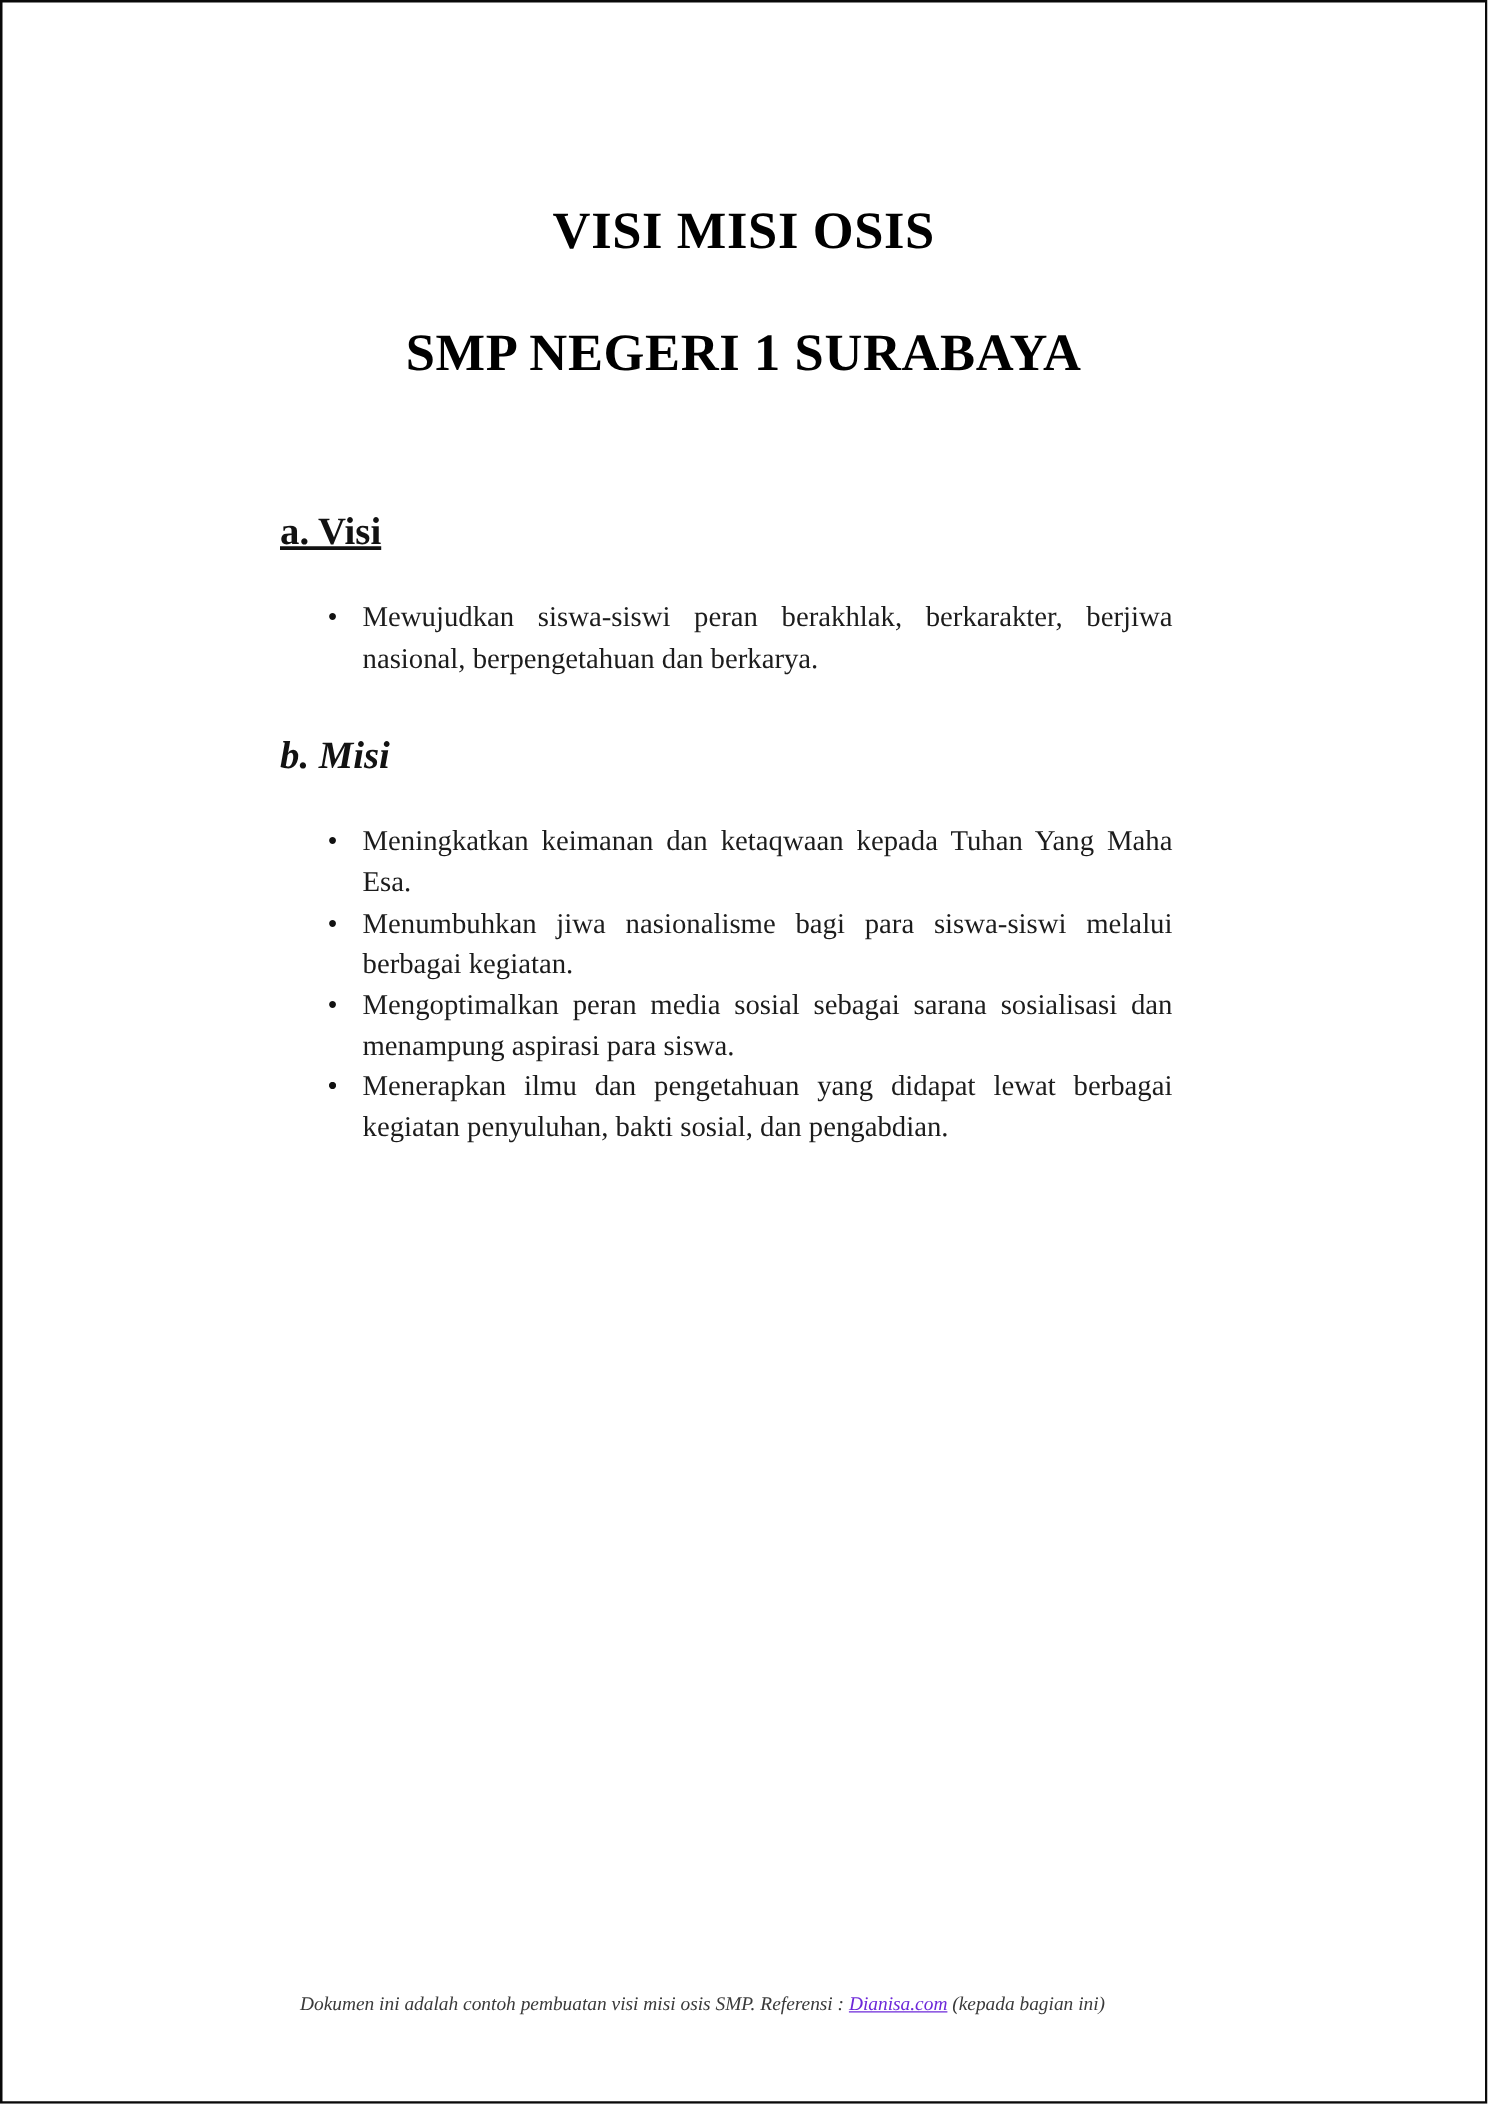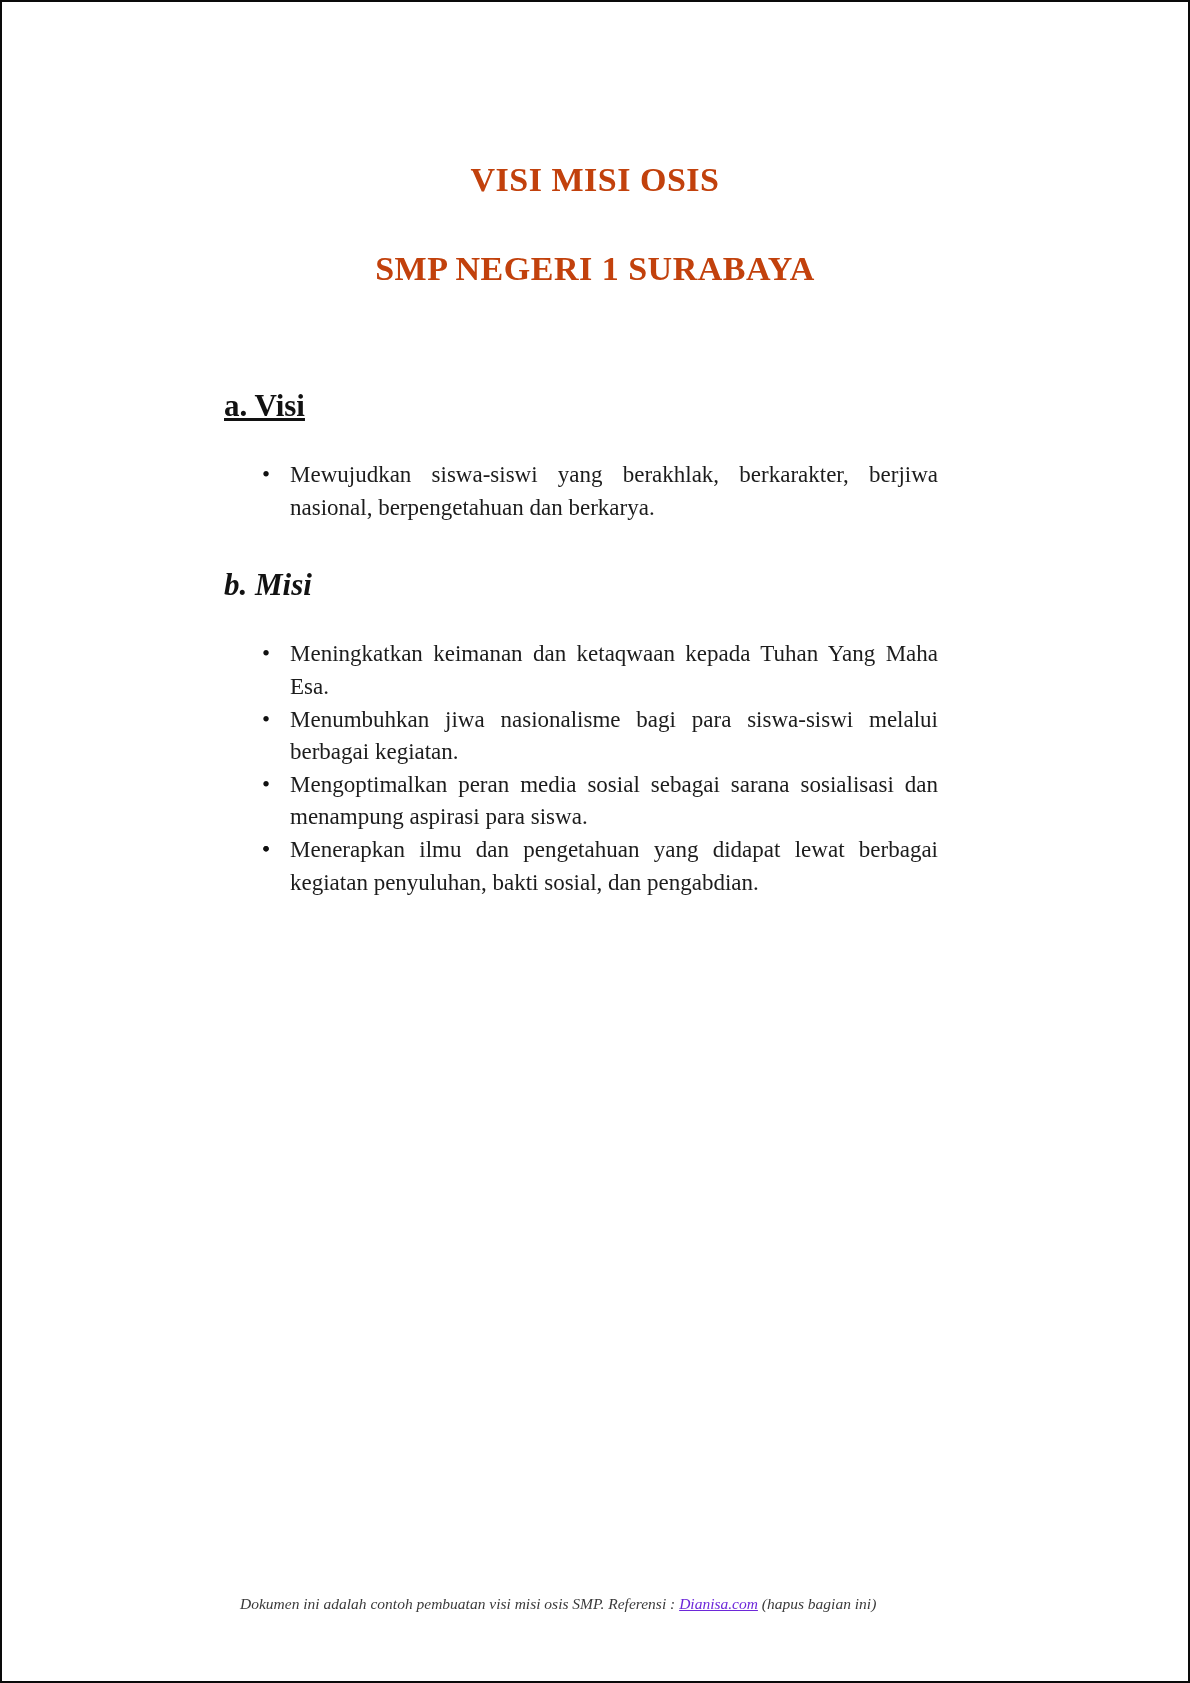--- a/index.html
+++ b/index.html
@@ -15,25 +15,25 @@
     color: #1c1c1c;
     overflow: hidden;
   }
 
   .title-block {
     padding-top: 158px;
     text-align: center;
   }
   .doc-title {
     margin: 0;
-    font-size: 34px;
+    font-size: 42px;
     font-weight: bold;
     letter-spacing: 0.5px;
     line-height: 1.2;
-    color: #c2410c;
+    color: #000000;
   }
   .doc-title.second { margin-top: 48px; }
 
   .content {
     margin-left: 222px;
     margin-right: 250px;
   }
 
   .section-heading {
     margin: 0;
@@ -92,21 +92,21 @@
     <h1 class="doc-title">VISI MISI OSIS</h1>
     <h1 class="doc-title second">SMP NEGERI 1 SURABAYA</h1>
   </div>
 
   <div class="content">
 
     <h2 class="section-heading first">a. Visi</h2>
     <ul class="bullet-list">
       <li>
         <span class="bullet-glyph">•</span>
-        <span>Mewujudkan siswa-siswi yang berakhlak, berkarakter, berjiwa nasional, berpengetahuan dan berkarya.</span>
+        <span>Mewujudkan siswa-siswi peran berakhlak, berkarakter, berjiwa nasional, berpengetahuan dan berkarya.</span>
       </li>
     </ul>
 
     <h2 class="section-heading later">b. Misi</h2>
     <ul class="bullet-list">
       <li>
         <span class="bullet-glyph">•</span>
         <span>Meningkatkan keimanan dan ketaqwaan kepada Tuhan Yang Maha Esa.</span>
       </li>
       <li>
@@ -122,16 +122,16 @@
       </li>
       <li>
         <span class="bullet-glyph">•</span>
         <span>Menerapkan ilmu dan pengetahuan yang didapat lewat berbagai kegiatan penyuluhan, bakti sosial, dan pengabdian.</span>
       </li>
     </ul>
 
   </div>
 
   <div class="footer-note">
-    <span>Dokumen ini adalah contoh pembuatan visi misi osis SMP. Referensi : </span><a>Dianisa.com</a><span> (hapus bagian ini)</span>
+    <span>Dokumen ini adalah contoh pembuatan visi misi osis SMP. Referensi : </span><a>Dianisa.com</a><span> (kepada bagian ini)</span>
   </div>
 
 </div>
 
 </body></html>

